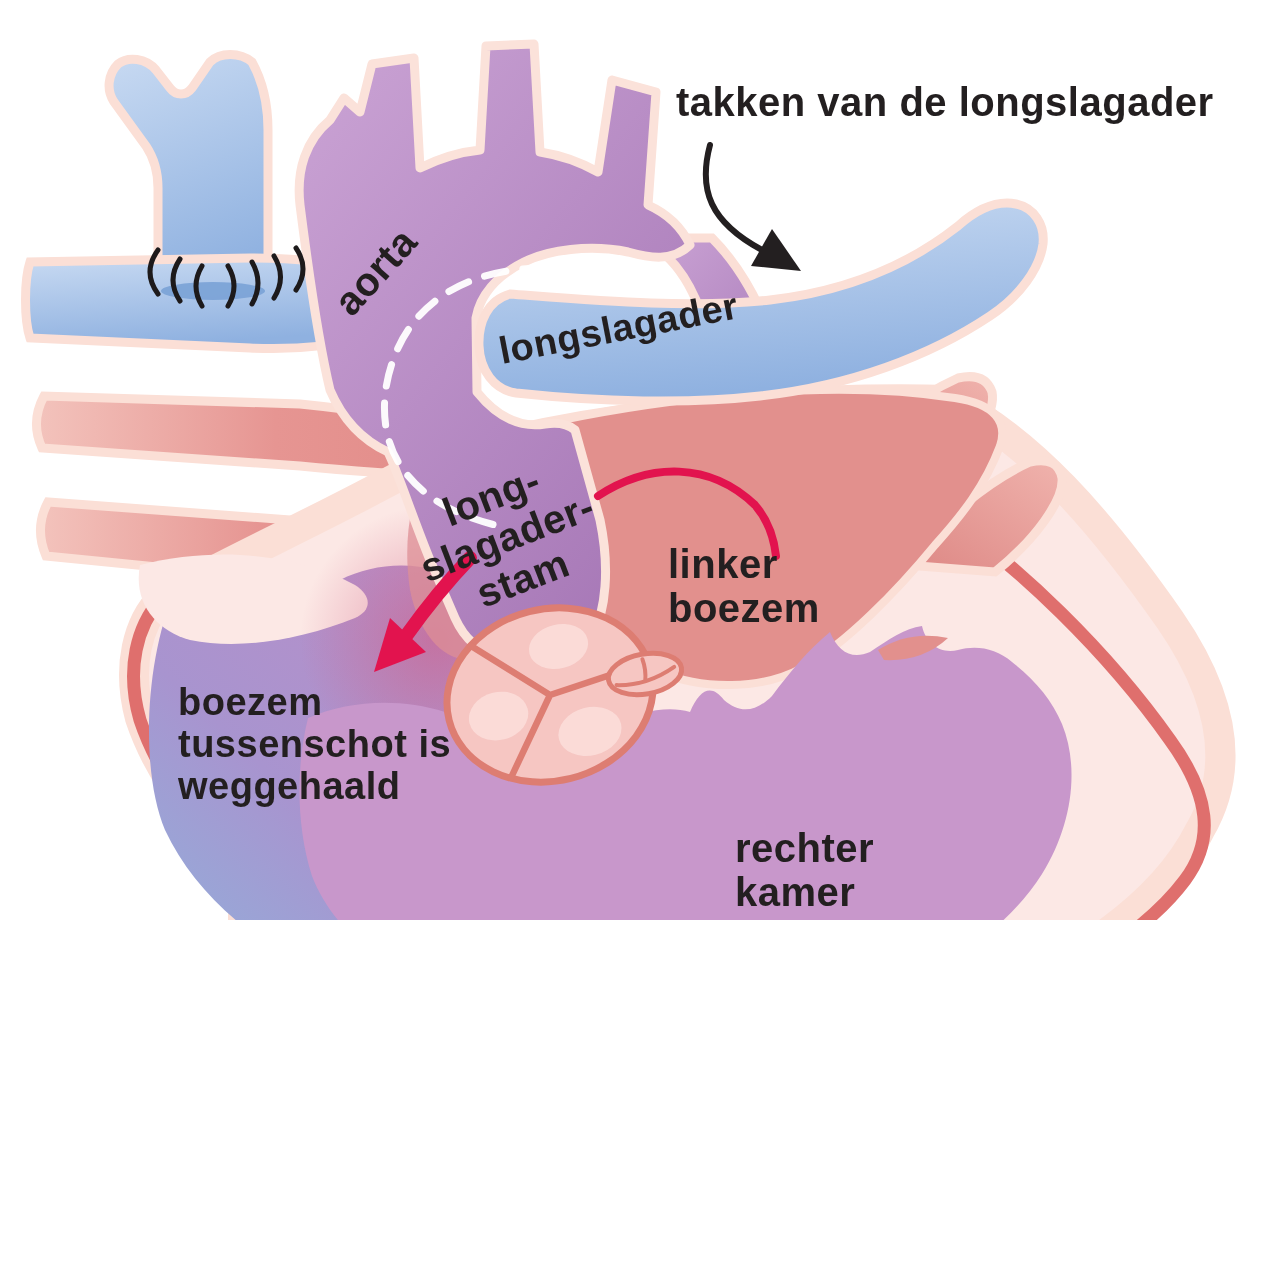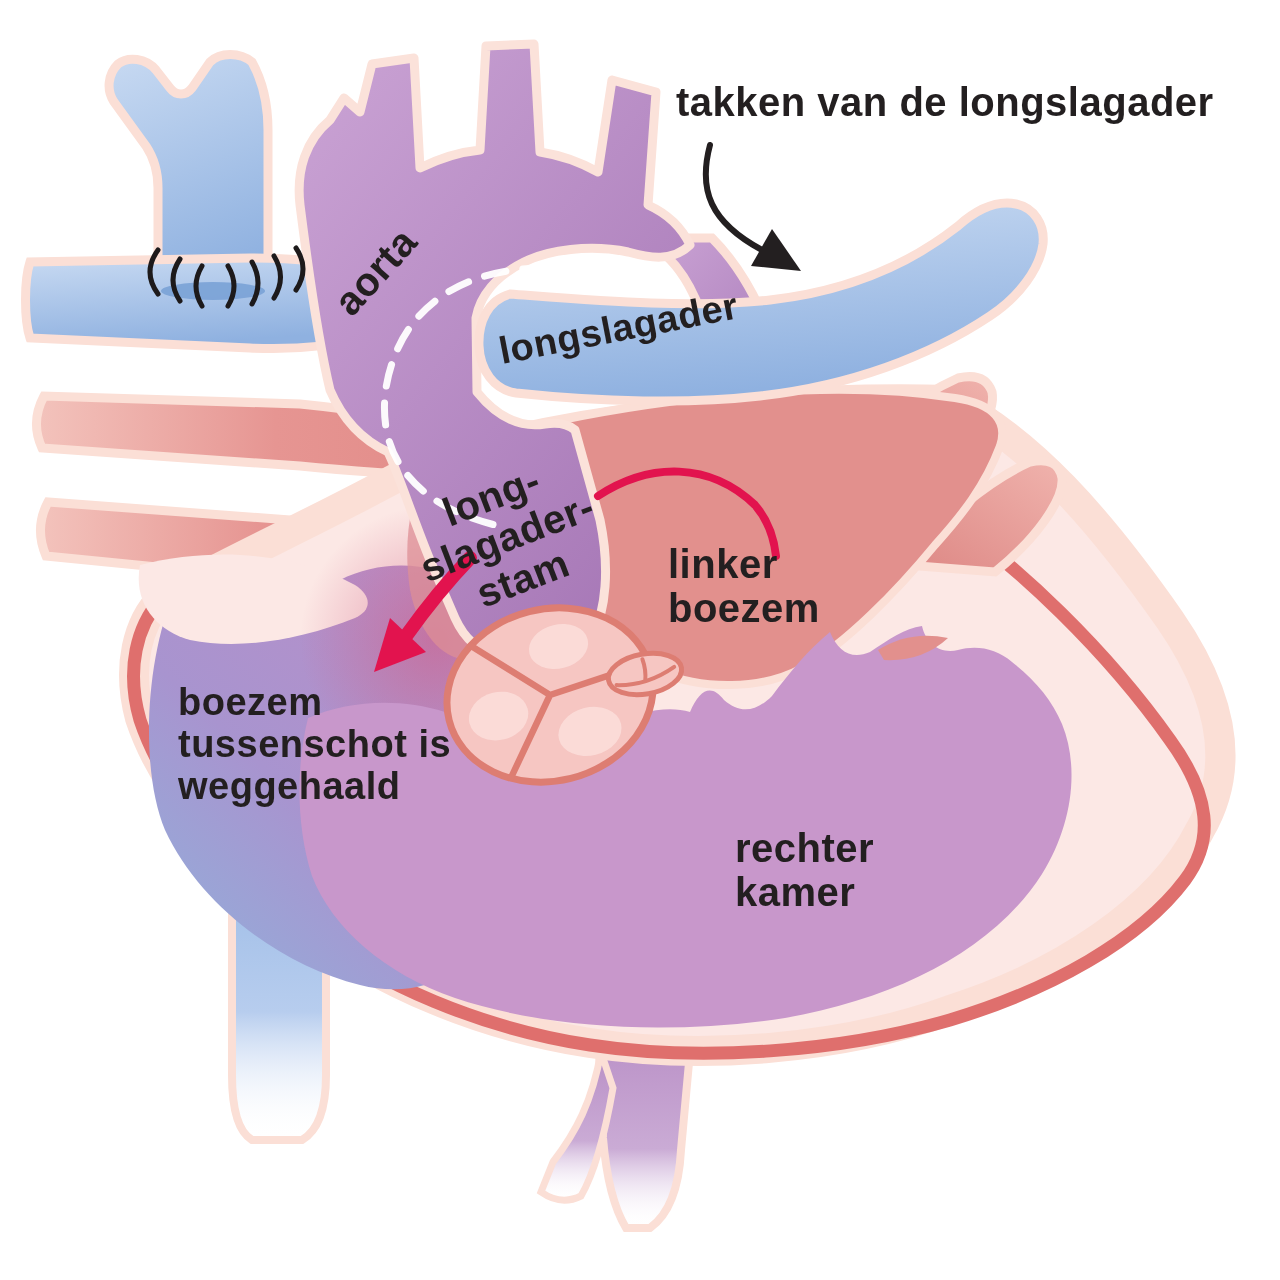--- a/index.html
+++ b/index.html
@@ -1,16 +1,16 @@
 <!DOCTYPE html>
 <html><head>
 <meta charset="utf-8">
 <style>
   html,body{margin:0;padding:0;background:#fff;}
-  .stage{width:1280px;height:1280px;position:relative;background:#ffffff;overflow:hidden;}
+  .stage{width:1280px;height:920px;position:relative;background:#ffffff;overflow:hidden;}
   svg{display:block;}
   text{font-family:"Liberation Sans","DejaVu Sans",sans-serif;font-weight:600;fill:#231f20;}
   .lbl{font-size:38px;letter-spacing:.5px;}
   .lbl-lg{font-size:40px;letter-spacing:.5px;}
   .title{font-size:40px;letter-spacing:.5px;}
 </style>
 </head>
 <body>
 
 <div class="stage">

